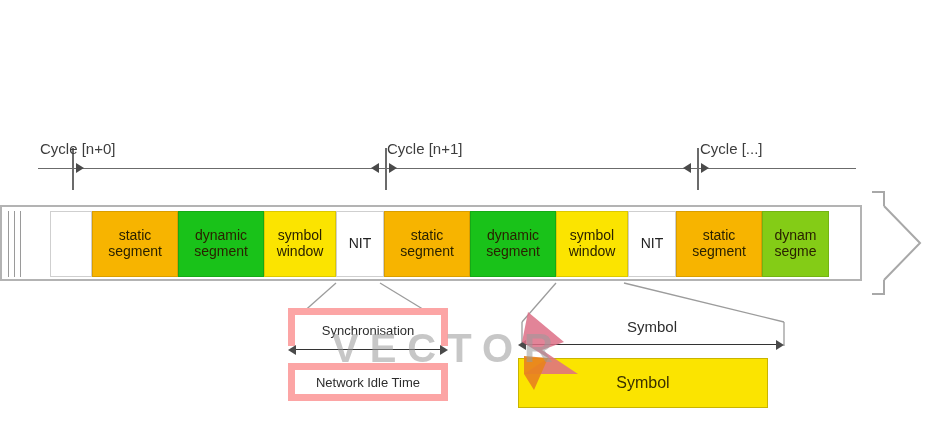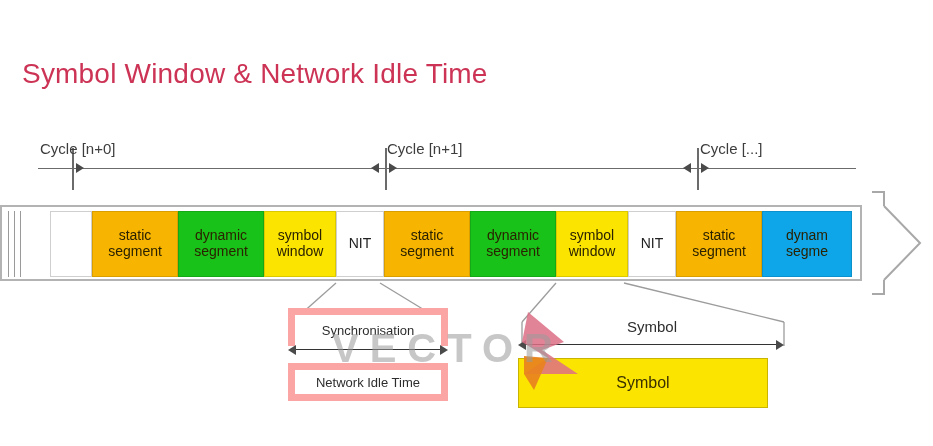--- a/index.html
+++ b/index.html
@@ -123,21 +123,20 @@
   .csdn{
     position:absolute;right:14px;bottom:6px;
     font-size:15px;color:#c9c9c9;white-space:nowrap;
   }
 </style>
 </head>
 <body>
 
 <div class="slide">
 
-  <div class="title">Symbol Window &amp; Network Idle Time</div>
   <div class="tr-mark"></div>
 
   <div class="ruler">
     <div class="axis"></div>
 
     <div class="tick" style="left:72px"></div>
     <div class="tick" style="left:385px"></div>
     <div class="tick" style="left:697px"></div>
 
     <div class="ar r" style="left:76px"></div>
@@ -196,21 +195,21 @@
 
     <div class="seg nit" style="left:626px;width:48px;background:#fff;border-color:#cfcfcf">
       <span>NIT</span>
     </div>
 
     <div class="seg" style="left:674px;width:86px;background:#f7b400">
       <span>static</span>
       <span>segment</span>
     </div>
 
-    <div class="seg" style="left:760px;width:90px;background:#0ea5e9">
+    <div class="seg" style="left:760px;width:67px;background:#84cc16">
       <span>dynam</span>
       <span>segme</span>
     </div>
   </div>
 
   <svg class="bandarrow" viewBox="0 0 52 106">
     <polyline points="2,2 14,2 14,16" fill="none" stroke="#a8a8a8" stroke-width="2"></polyline>
     <polyline points="2,104 14,104 14,90" fill="none" stroke="#a8a8a8" stroke-width="2"></polyline>
     <polyline points="14,16 50,53 14,90" fill="none" stroke="#a8a8a8" stroke-width="2"></polyline>
   </svg>

